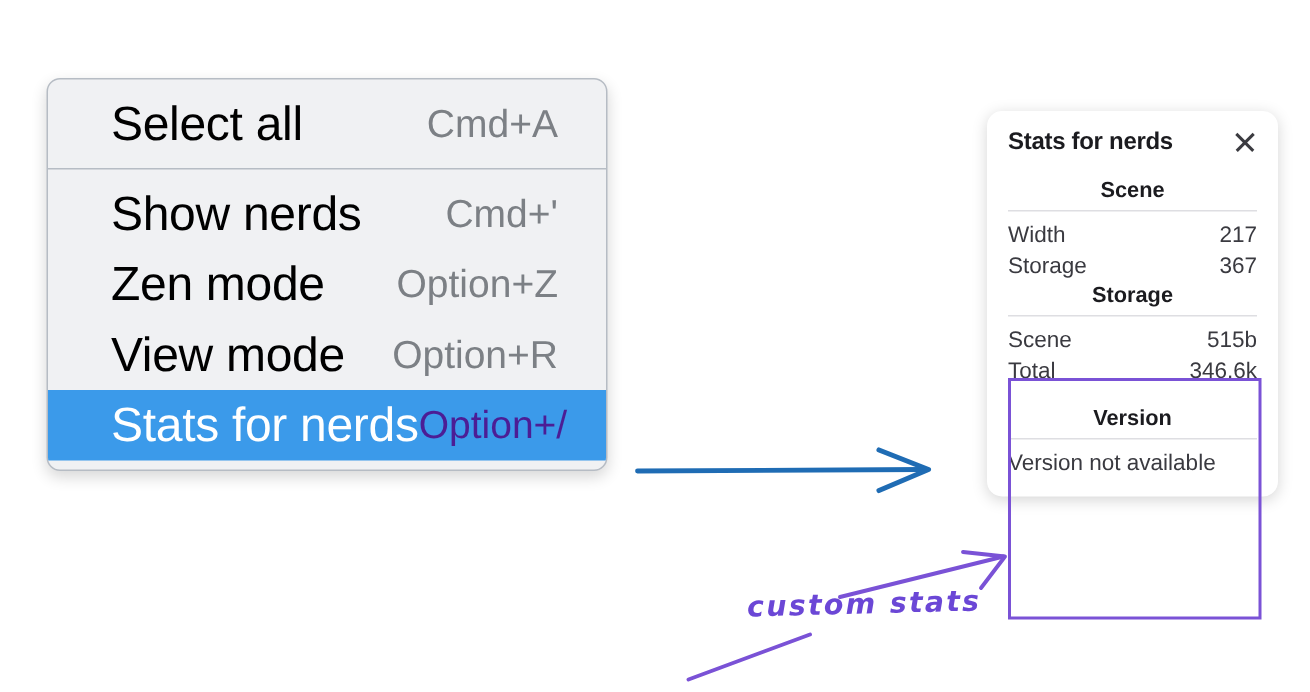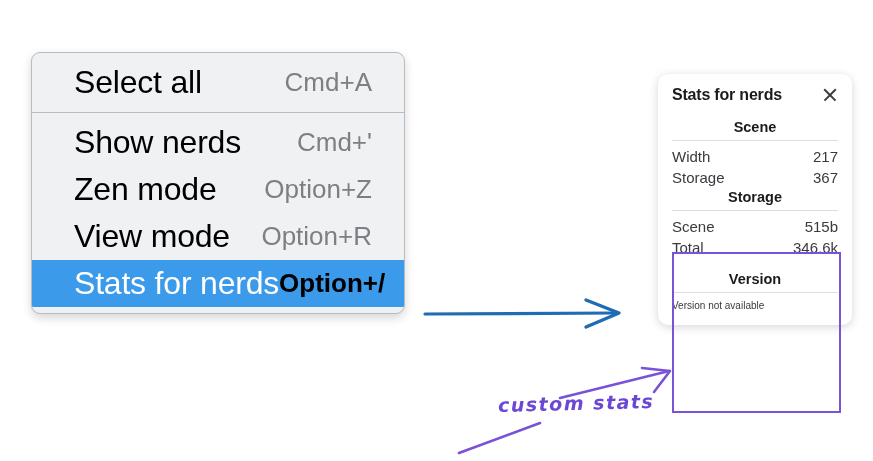--- a/index.html
+++ b/index.html
@@ -52,21 +52,21 @@
   }
   .menu-item .shortcut {
     font-size: 26px;
     color: #7c8085;
     white-space: nowrap;
   }
   .menu-item.selected {
     background: #3b9aea;
   }
   .menu-item.selected .label { color: #ffffff; }
-  .menu-item.selected .shortcut { color: #000000; font-weight: bold; }
+  .menu-item.selected .shortcut { color: #4c1d95; }
 
   
   .stats-panel {
     position: absolute;
     left: 658px;
     top: 74px;
     width: 194px;
     background: #ffffff;
     border-radius: 10px;
     box-shadow: 0 2px 10px rgba(0,0,0,0.17);
@@ -123,21 +123,21 @@
     display: flex;
     justify-content: space-between;
     align-items: baseline;
     padding: 2px 0;
     font-size: 15px;
     color: #3a3a40;
   }
   .stat-row .k { color: #3a3a40; }
   .stat-row .v { color: #3a3a40; }
   .version-text {
-    font-size: 10px;
+    font-size: 15px;
     color: #3a3a40;
     padding-top: 2px;
   }
 
   
   .purple-rect {
     position: absolute;
     left: 672px;
     top: 252px;
     width: 169px;

